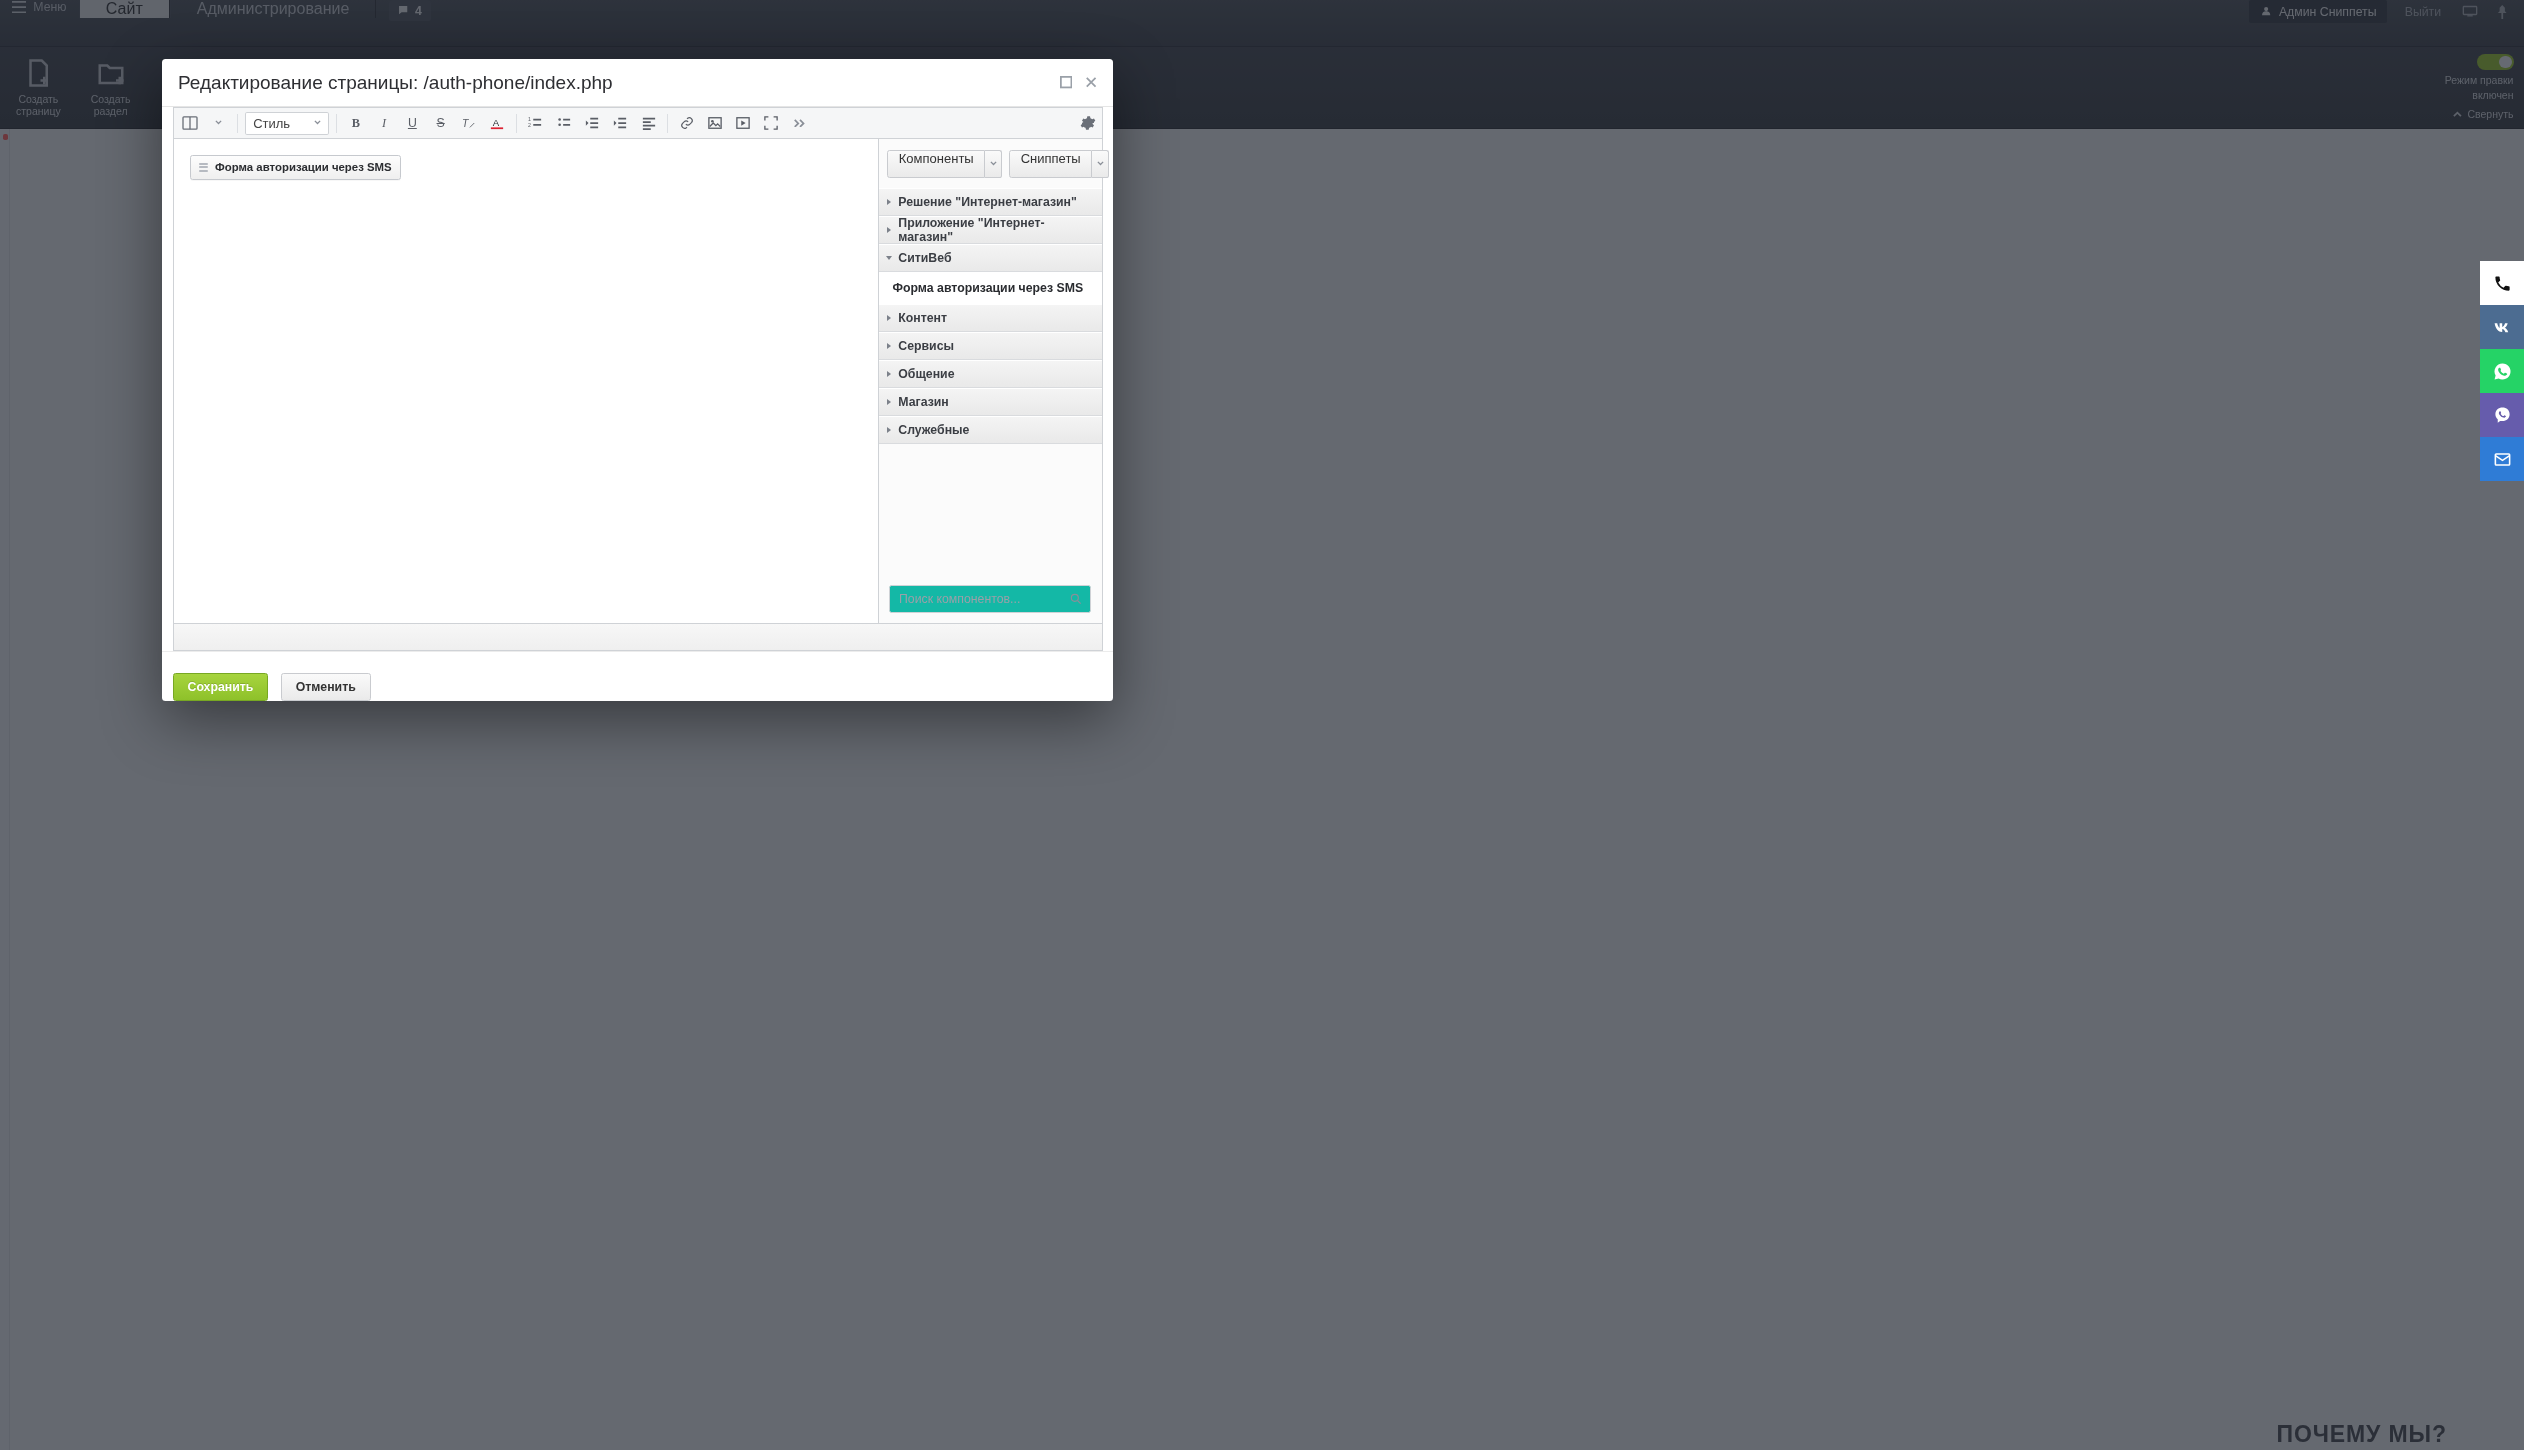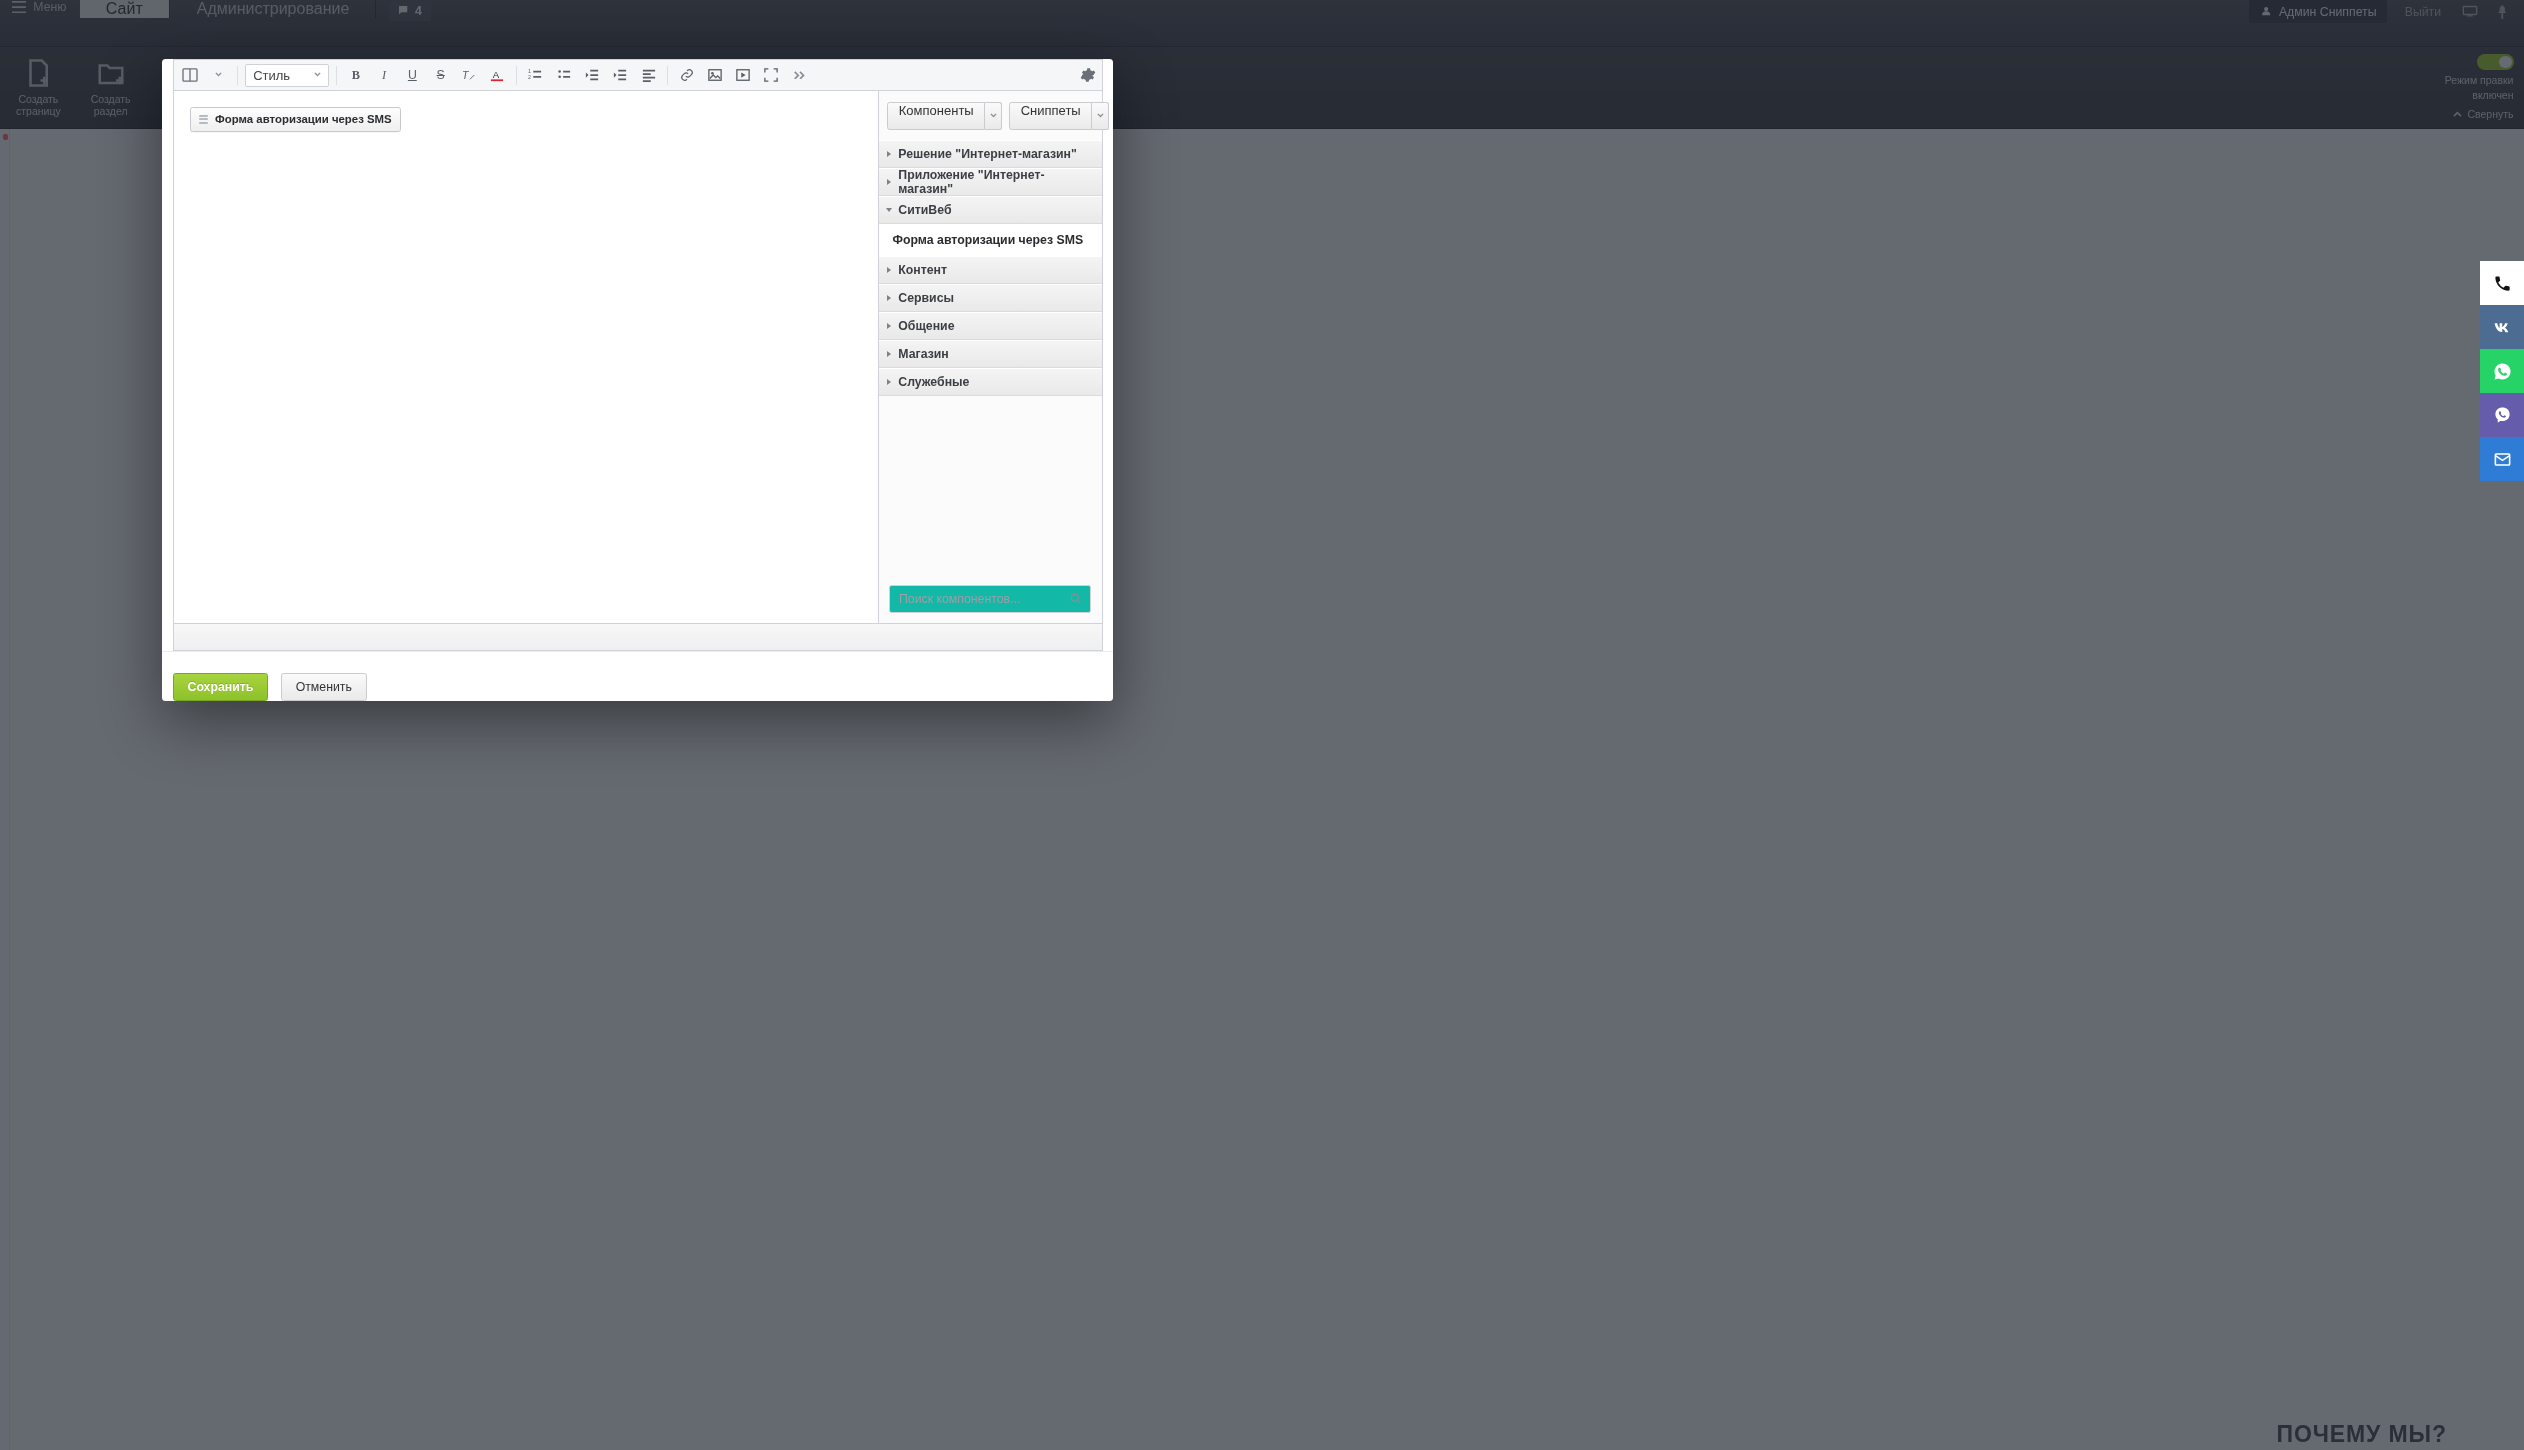--- a/index.html
+++ b/index.html
@@ -165,21 +165,21 @@
   .search-box input{border:0;outline:0;flex:1;font-size:12.3px;color:#333;background:transparent}
   .search-box input::placeholder{color:#9aa0a8}
 
   
   .status-strip{height:26px;border:0.9px solid var(--tb-border);border-top:0;background:linear-gradient(#f7f7f7,#efefef);margin:0 10.5px}
 
   
   .footer{height:49px;display:flex;align-items:flex-end;gap:12.3px;padding:0 10.5px;border-top:0.9px solid #ececec}
   .btn{
     height:26px;padding:0 14px;border-radius:2.6px;border:0.9px solid var(--btn-border);
-    background:linear-gradient(var(--btn-grad-top),var(--btn-grad-bot));color:#333;font-size:12.3px;display:flex;align-items:center;
+    background:linear-gradient(var(--btn-grad-top),var(--btn-grad-bot));color:#333;font-size:12.3px;display:flex;align-items:center;font-weight:bold;
   }
   .btn.primary{
     border-color:var(--accent-green-border);
     background:linear-gradient(var(--accent-green-top),var(--accent-green-bot));
     color:#fff;font-weight:700;text-shadow:0 -0.9px 0 rgba(0,0,0,.15);
   }
 
   
   .float-bar{position:absolute;right:0;top:261px;display:flex;flex-direction:column;z-index:5}
   .float-item{width:44px;height:44px;display:flex;align-items:center;justify-content:center;color:#fff}
@@ -278,20 +278,35 @@
     <div class="admin-left">
       <div class="admin-pin"></div>
     </div>
     <div class="bg-watermark">ПОЧЕМУ МЫ?</div>
   </div>
 </div>
 
 <div class="dim"></div>
 
 <div class="modal">
+  <div class="titlebar">
+    <div class="title">Редактирование страницы: /auth-phone/index.php</div>
+    <div class="win-actions">
+      <span class="ico">
+        <svg width="12.3" height="12.3" viewBox="0 0 14 14">
+            <rect x="1" y="1" width="12" height="12" fill="none" stroke="#9aa0a8" stroke-width="2"></rect>
+          </svg>
+      </span>
+      <span class="ico">
+        <svg width="12.3" height="12.3" viewBox="0 0 14 14">
+            <path d="M2 2l10 10M12 2L2 12" stroke="#9aa0a8" stroke-width="2"></path>
+          </svg>
+      </span>
+    </div>
+  </div>
 
   <div class="content">
     <div class="editor-frame">
 
       <div class="toolbar">
         <div class="tb-btn">
           <svg width="16" height="14" viewBox="0 0 18 16">
               <rect x="1" y="1" width="16" height="14" rx="1" fill="none" stroke="#6a6f78" stroke-width="1.5"></rect>
               <path d="M9 1v14" stroke="#6a6f78" stroke-width="1.5"></path>
             </svg>

